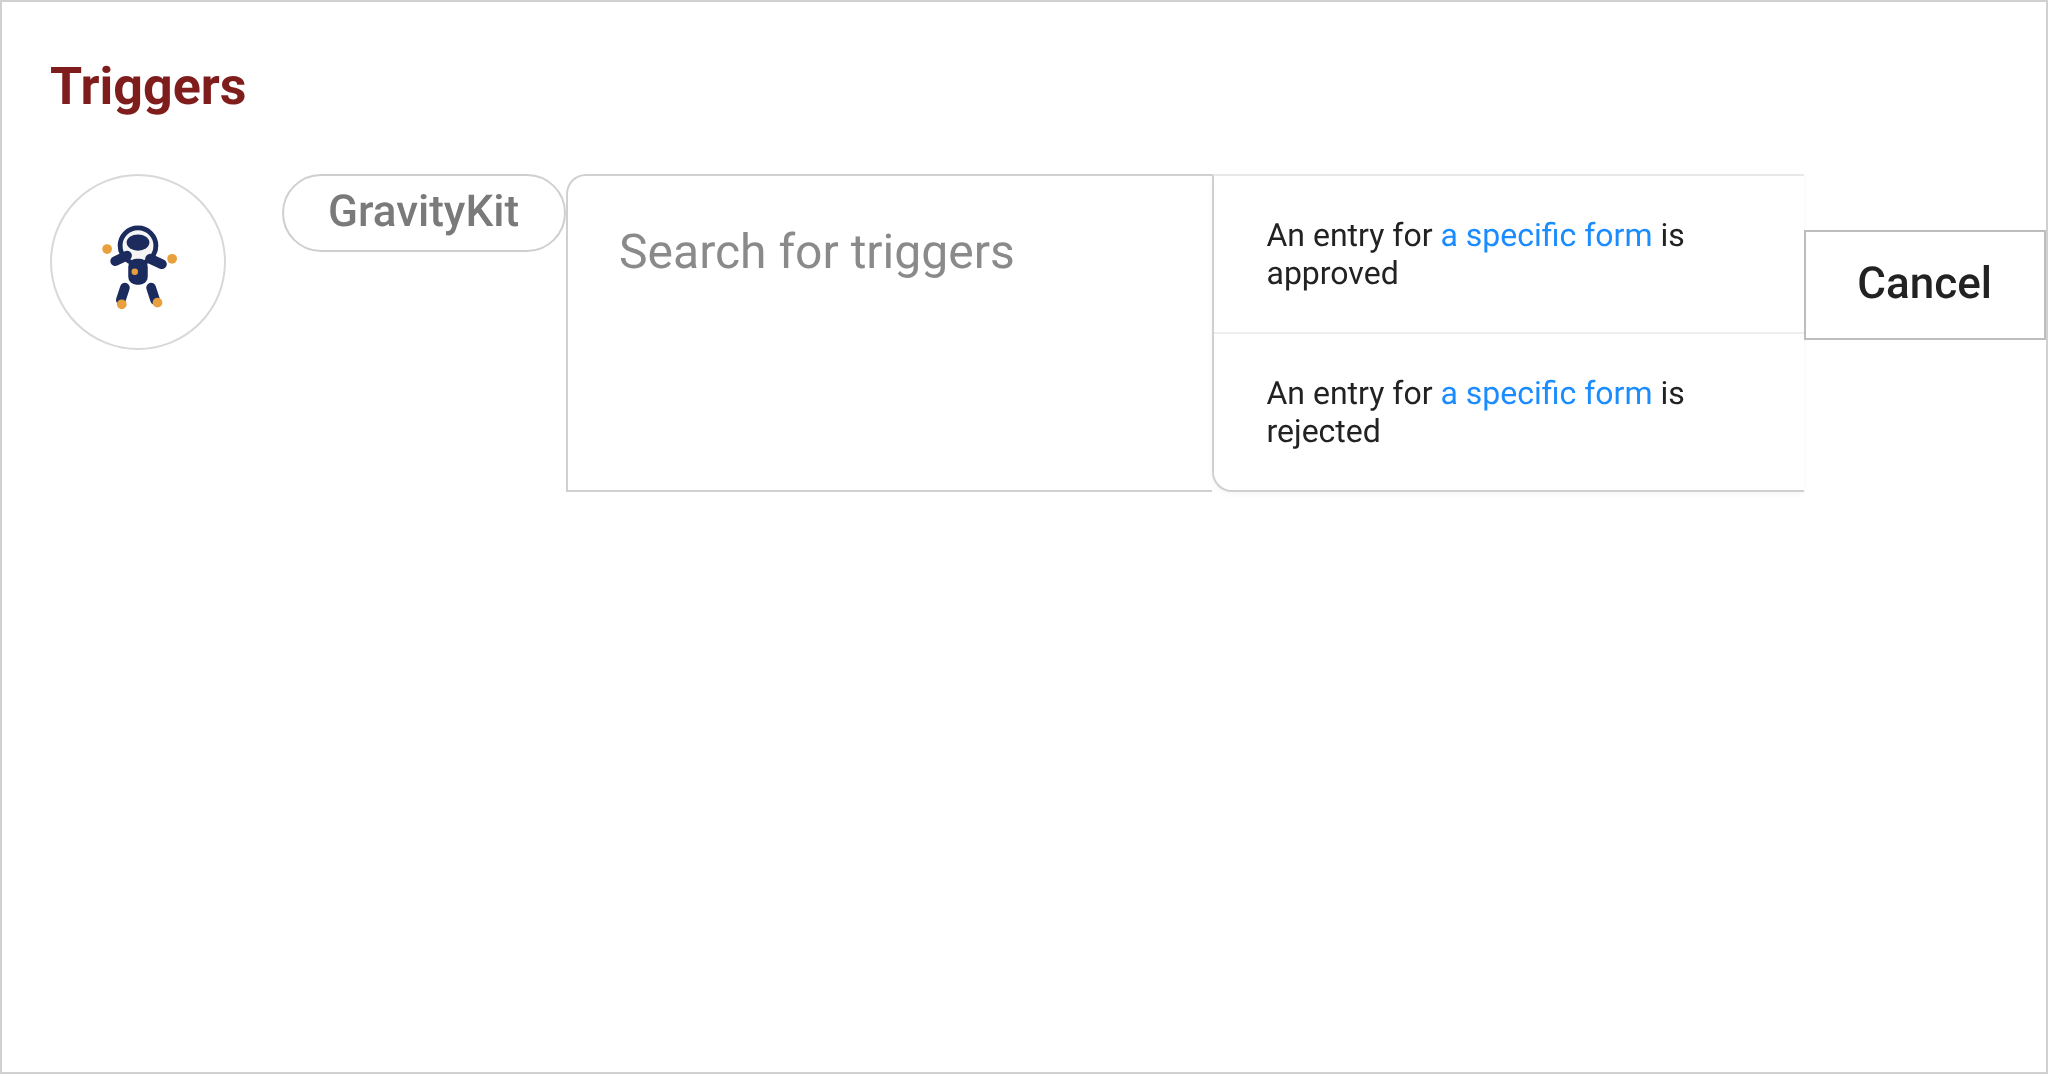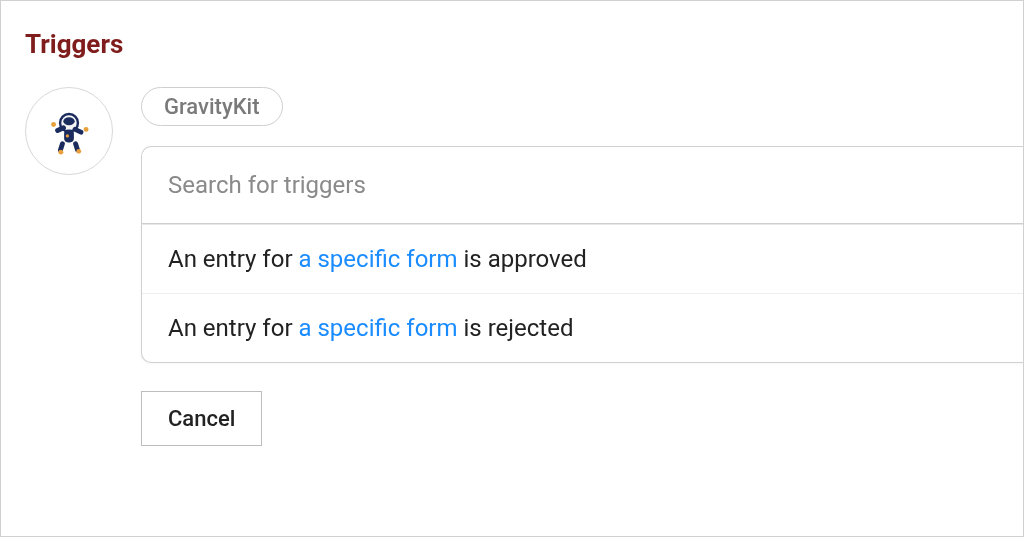--- a/index.html
+++ b/index.html
@@ -38,21 +38,20 @@
       justify-content: center;
       flex-shrink: 0;
     }
     .avatar svg {
       width: 52px;
       height: 52px;
     }
     .trigger-content {
       flex: 1;
       display: flex;
-      flex-direction: column;
     }
     .tag-pill {
       display: inline-flex;
       align-items: center;
       border: 1px solid #cfcfcf;
       border-radius: 999px;
       padding: 6px 22px;
       font-size: 22px;
       color: #7a7a7a;
       font-weight: 500;
@@ -82,21 +81,21 @@
     .dropdown {
       border-left: 1px solid #d0d0d0;
       border-bottom: 1px solid #d0d0d0;
       border-top: 1px solid #e8e8e8;
       border-bottom-left-radius: 10px;
       background: #fff;
       box-shadow: 0 1px 3px rgba(0,0,0,0.04);
     }
     .dropdown-item {
       padding: 20px 26px;
-      font-size: 24px;
+      font-size: 16px;
       color: #222;
       cursor: pointer;
       border-top: 1px solid #eee;
     }
     .dropdown-item:first-child {
       border-top: none;
     }
     .link-text {
       color: #1a8cff;
     }

